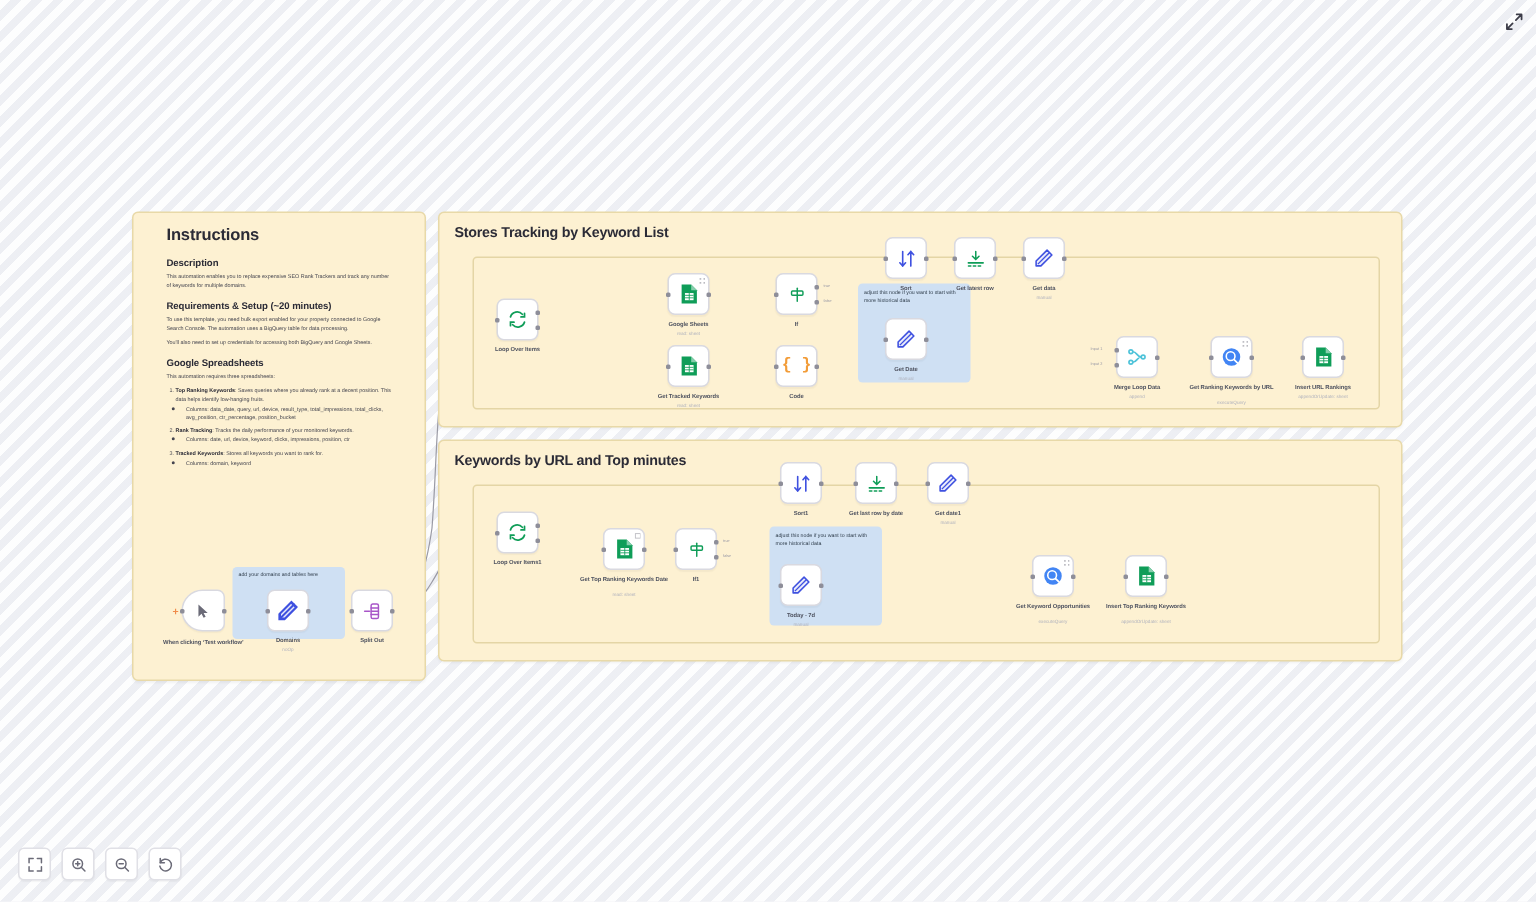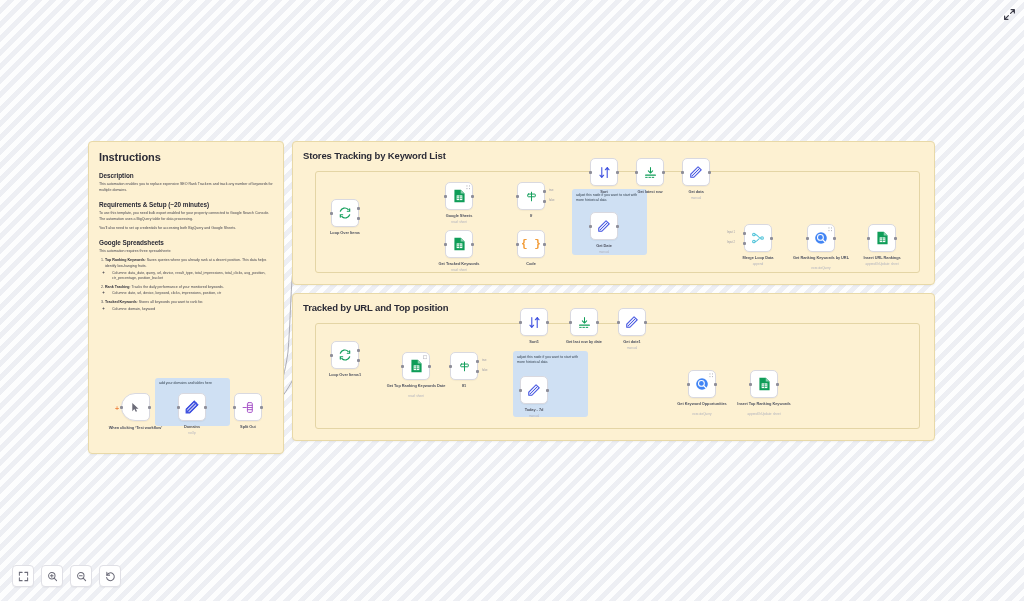--- a/index.html
+++ b/index.html
@@ -37,21 +37,21 @@
   }
   .sticky-blue {
     position: absolute;
     background: #cfe0f3;
     border-radius: 3px;
   }
 
   
   #instructions {
     left: 88px; top: 141px; width: 196px; height: 313px;
-    padding: 9px 10px;
+    padding: 9px 22px;
     overflow: hidden;
   }
   #instructions h1 {
     font-size: 11px; font-weight: 700; color: #2b2b36;
     letter-spacing: -0.1px; margin-bottom: 9px;
   }
   #instructions h2 {
     font-size: 6.4px; font-weight: 700; color: #2b2b36;
     margin-top: 8px; margin-bottom: 3px; letter-spacing: -0.05px;
   }
@@ -261,21 +261,21 @@
       </li>
     </ol>
   </div>
 
   <div class="sticky" id="wf1">
     <div class="wf-title">Stores Tracking by Keyword List</div>
     <div class="wf-inner"></div>
   </div>
 
   <div class="sticky" id="wf2">
-    <div class="wf-title">Tracked by URL and Top position</div>
+    <div class="wf-title">Keywords by URL and Top minutes</div>
     <div class="wf-inner"></div>
   </div>
 
   <div class="sticky-blue" style="left:572px; top:189px; width:75px; height:66px;">
     <div class="blue-note-txt" style="left:4px; top:4px; width:66px;">adjust this node if you want to start with more historical data</div>
   </div>
 
   <div class="sticky-blue" style="left:513px; top:351px; width:75px; height:66px;">
     <div class="blue-note-txt" style="left:4px; top:4px; width:66px;">adjust this node if you want to start with more historical data</div>
   </div>

